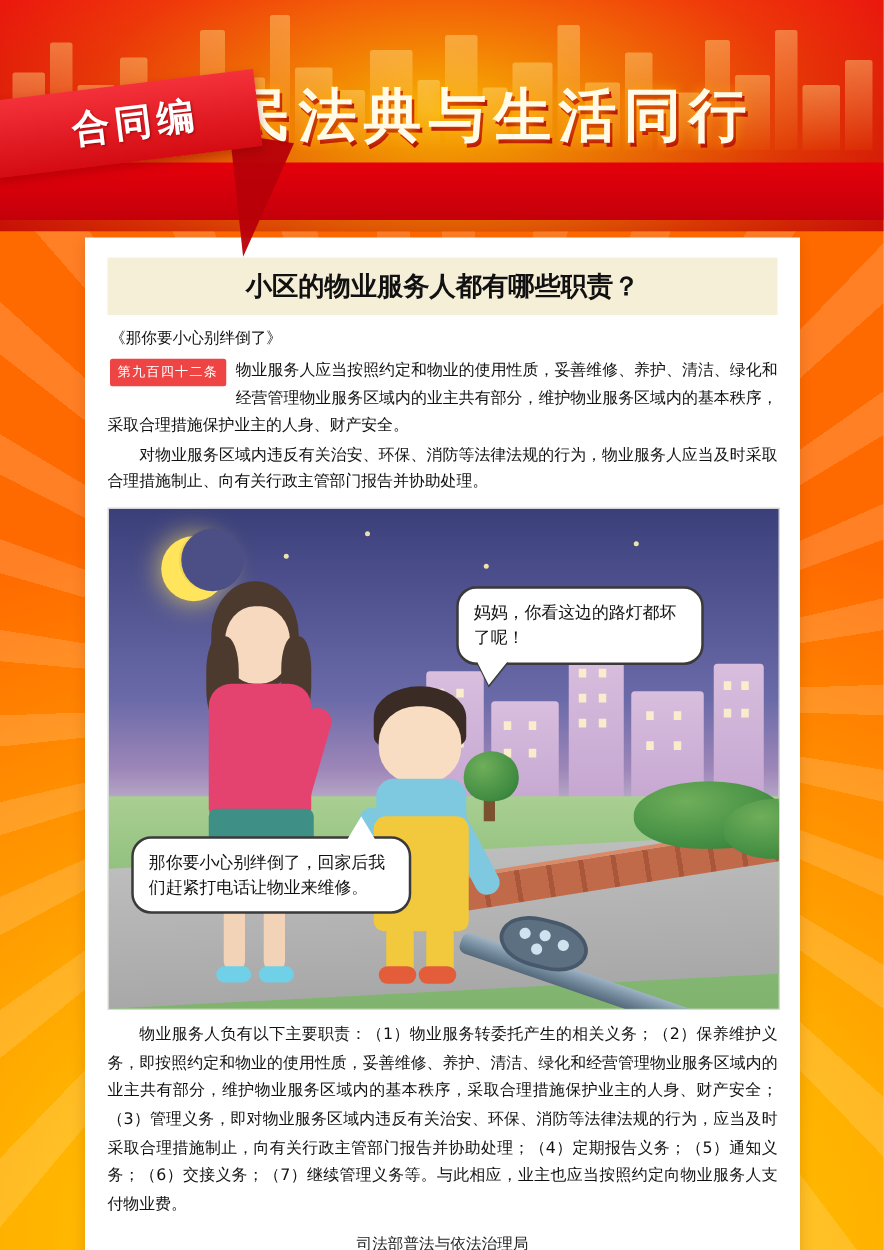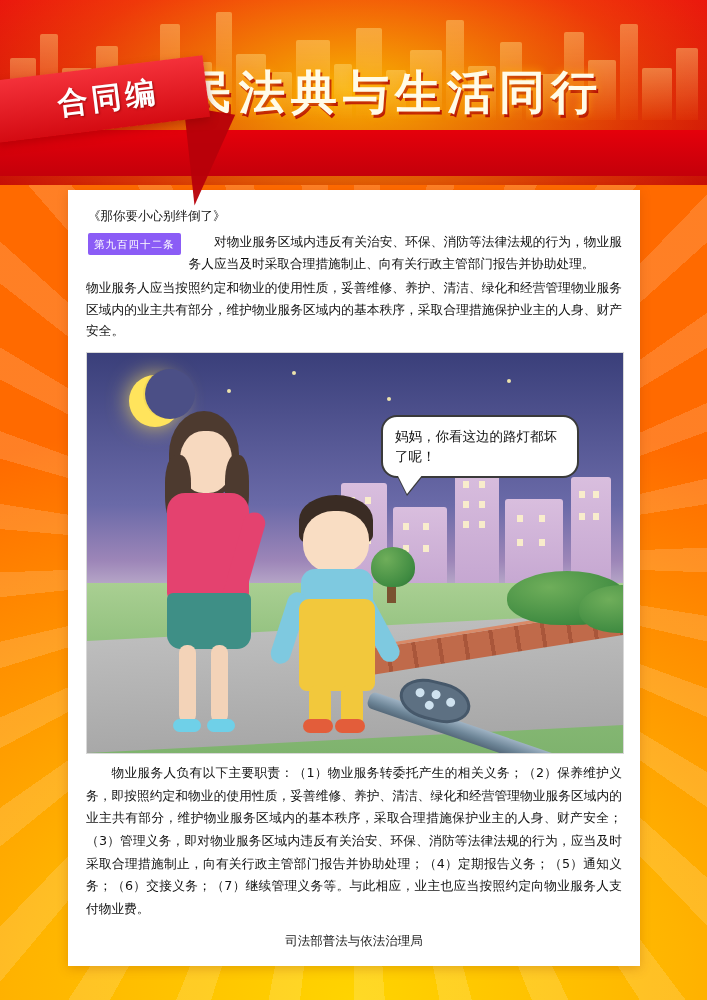--- a/index.html
+++ b/index.html
@@ -168,21 +168,21 @@
     position: relative;
     font-size: 12.7px;
     line-height: 1.72;
     color: #111;
     text-align: justify;
     font-family: "DejaVu Sans", "Liberation Sans", sans-serif;
   }
   .article-badge {
     float: left;
     margin: 2px 8px 0 2px;
-    background: #8b5cf6;
+    background: #ef4444;
     color: #fff;
     font-size: 10.5px;
     padding: 2px 6px;
     border-radius: 2px;
     letter-spacing: 1px;
     white-space: nowrap;
     font-family: "DejaVu Sans", "Liberation Sans", sans-serif;
   }
   .article-p { margin: 0 0 2px 0; text-indent: 0; }
   .article-p.indent { text-indent: 2em; }
@@ -293,21 +293,21 @@
     font-size: 13.5px;
     line-height: 1.5;
     color: #111;
     font-family: "DejaVu Sans", "Liberation Sans", sans-serif;
   }
   .bubble::after {
     content: "";
     position: absolute;
     width: 0; height: 0;
   }
-  .bubble-kid { right: 44px; top: 62px; width: 170px; }
+  .bubble-kid { right: 60px; top: 62px; width: 170px; }
   .bubble-kid::after {
     left: 14px; bottom: -18px;
     border-left: 10px solid transparent;
     border-right: 16px solid transparent;
     border-top: 20px solid #fff;
     filter: drop-shadow(0 2px 0 #3a3a3a);
   }
   .bubble-mom { left: 18px; bottom: 76px; width: 196px; }
   .bubble-mom::after {
     right: 26px; top: -18px;
@@ -373,27 +373,28 @@
     <div class="sub-band"></div>
   </div>
 
   <div class="ribbon-tail"></div>
   <div class="ribbon">
     <div class="rlabel">合同编</div>
   </div>
 
   <div class="card">
 
+    <div class="q-title">小区的物业服务人都有哪些职责？</div>
 
     <div class="law-ref">《那你要小心别绊倒了》</div>
 
     <div class="article-wrap">
       <span class="article-badge">第九百四十二条</span>
+      <p class="article-p">物业服务人应当按照约定和物业的使用性质，妥善维修、养护、清洁、绿化和经营管理物业服务区域内的业主共有部分，维护物业服务区域内的基本秩序，采取合理措施保护业主的人身、财产安全。</p>
       <p class="article-p indent">对物业服务区域内违反有关治安、环保、消防等法律法规的行为，物业服务人应当及时采取合理措施制止、向有关行政主管部门报告并协助处理。</p>
-      <p class="article-p">物业服务人应当按照约定和物业的使用性质，妥善维修、养护、清洁、绿化和经营管理物业服务区域内的业主共有部分，维护物业服务区域内的基本秩序，采取合理措施保护业主的人身、财产安全。</p>
     </div>
 
     <div class="illus">
       <div class="moon"></div>
       <div class="star" style="left:140px;top:36px"></div>
       <div class="star" style="left:205px;top:18px"></div>
       <div class="star" style="left:300px;top:44px"></div>
       <div class="star" style="left:420px;top:26px"></div>
 
       <div class="bld" style="left:254px;width:46px;height:120px">
@@ -469,20 +470,21 @@
         <div class="k-arm" style="left:6px;transform:rotate(18deg)"></div>
         <div class="k-arm" style="left:94px;transform:rotate(-28deg)"></div>
         <div class="k-overall"></div>
         <div class="k-leg" style="left:36px"></div>
         <div class="k-leg" style="left:68px"></div>
         <div class="k-shoe" style="left:30px"></div>
         <div class="k-shoe" style="left:62px"></div>
       </div>
 
       <div class="bubble bubble-kid">妈妈，你看这边的路灯都坏了呢！</div>
+      <div class="bubble bubble-mom">那你要小心别绊倒了，回家后我们赶紧打电话让物业来维修。</div>
     </div>
 
     <div class="answer">物业服务人负有以下主要职责：（1）物业服务转委托产生的相关义务；（2）保养维护义务，即按照约定和物业的使用性质，妥善维修、养护、清洁、绿化和经营管理物业服务区域内的业主共有部分，维护物业服务区域内的基本秩序，采取合理措施保护业主的人身、财产安全；（3）管理义务，即对物业服务区域内违反有关治安、环保、消防等法律法规的行为，应当及时采取合理措施制止，向有关行政主管部门报告并协助处理；（4）定期报告义务；（5）通知义务；（6）交接义务；（7）继续管理义务等。与此相应，业主也应当按照约定向物业服务人支付物业费。</div>
 
     <div class="footer">
       <div>司法部普法与依法治理局</div>
 
     </div>
   </div>
 </div>

